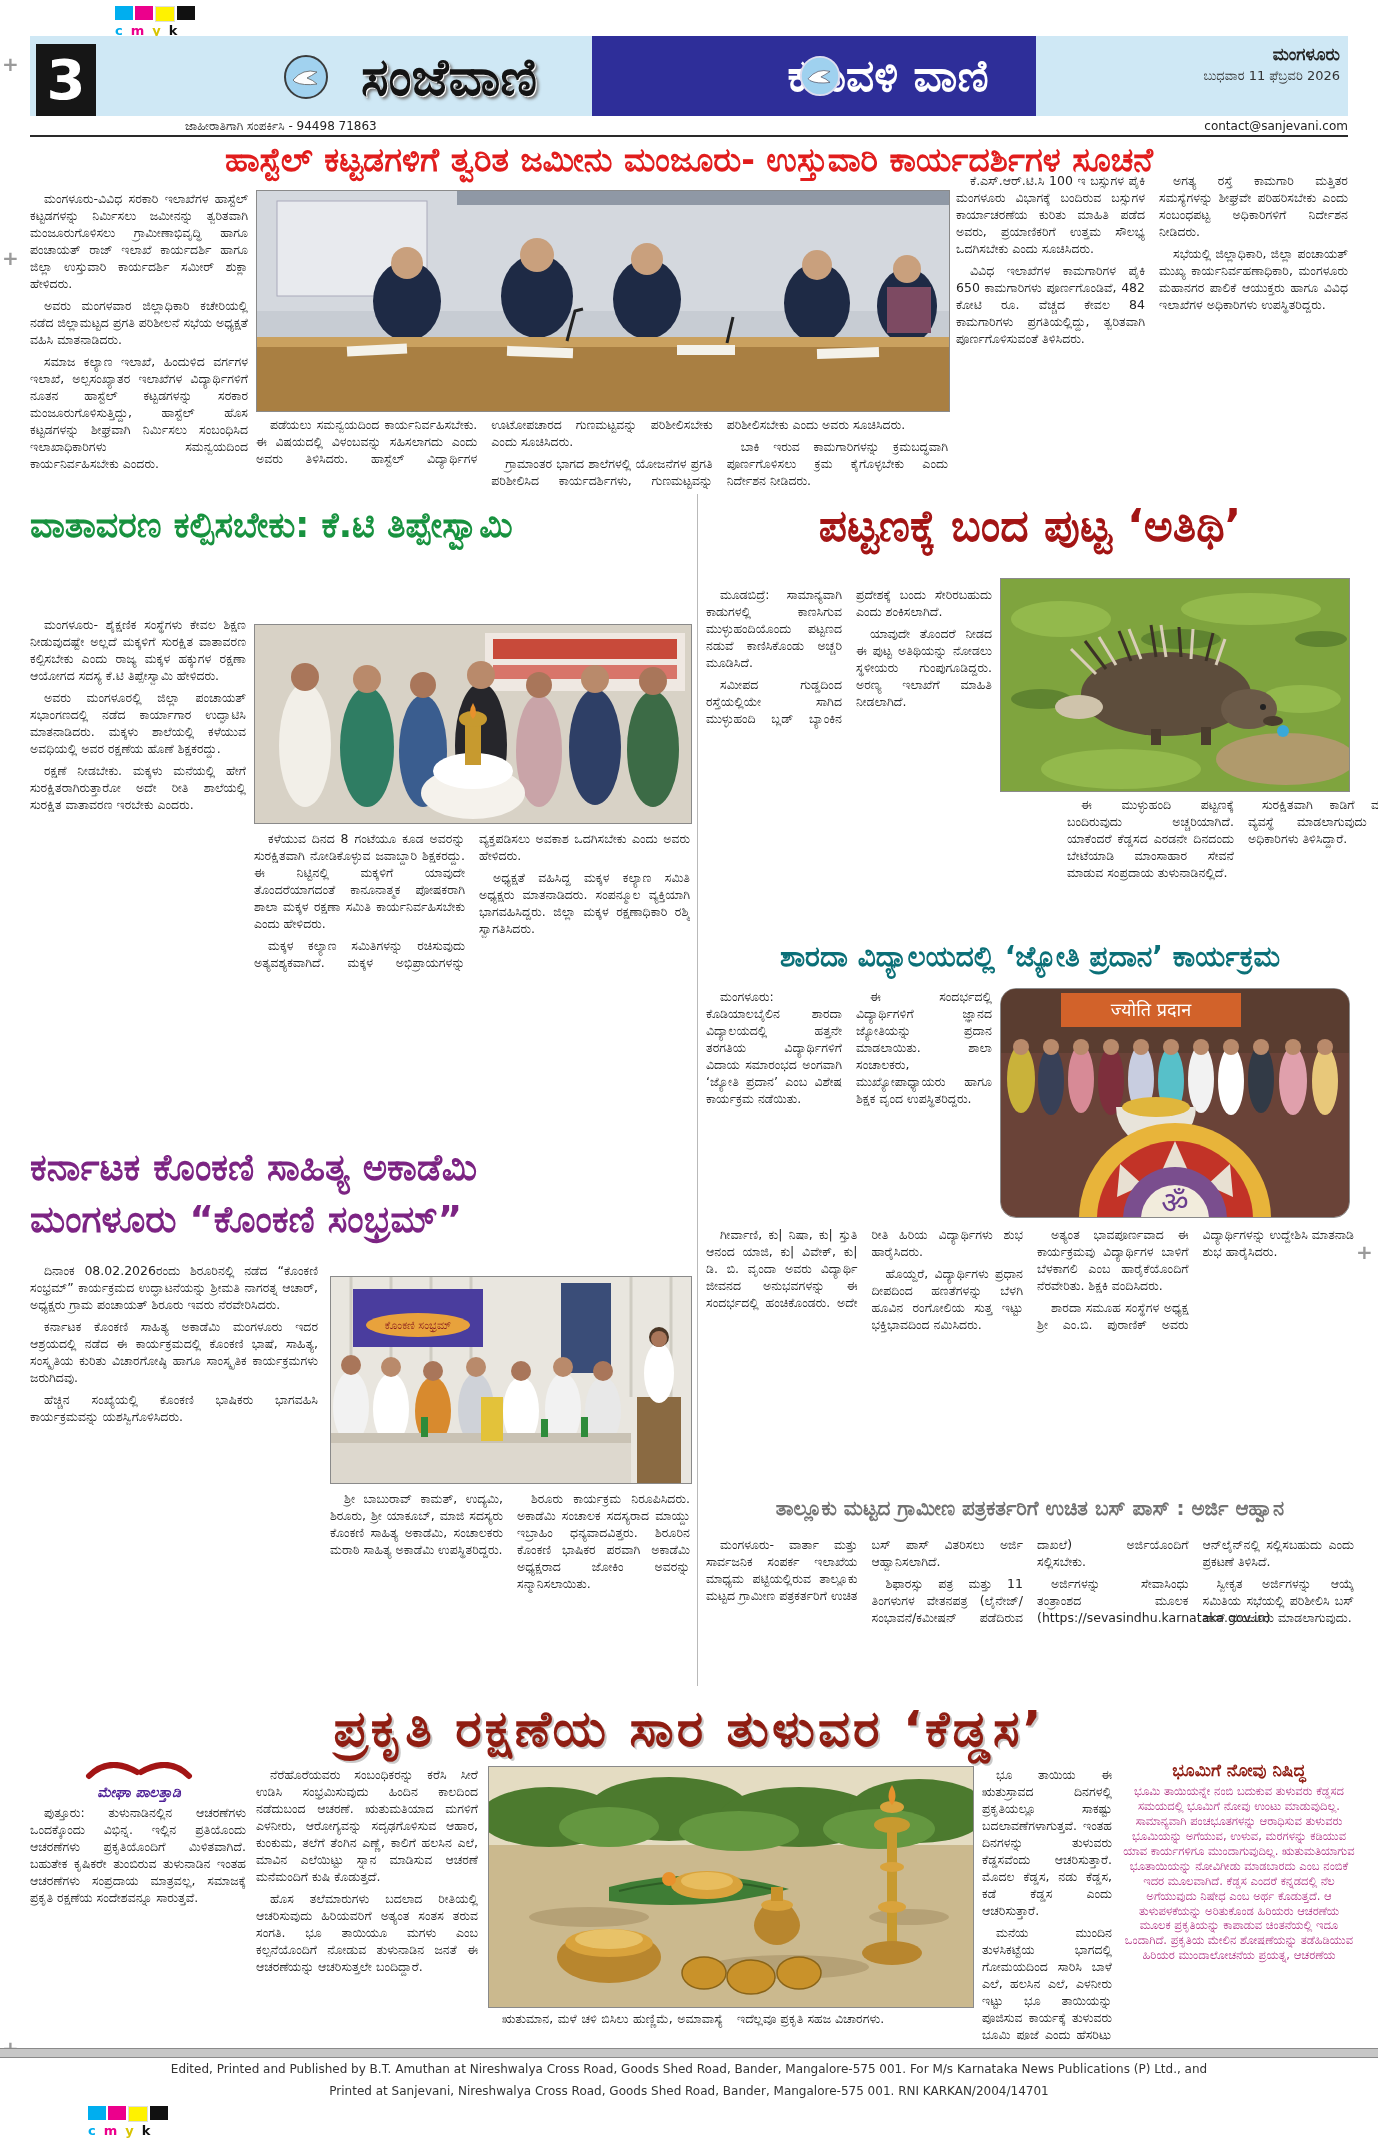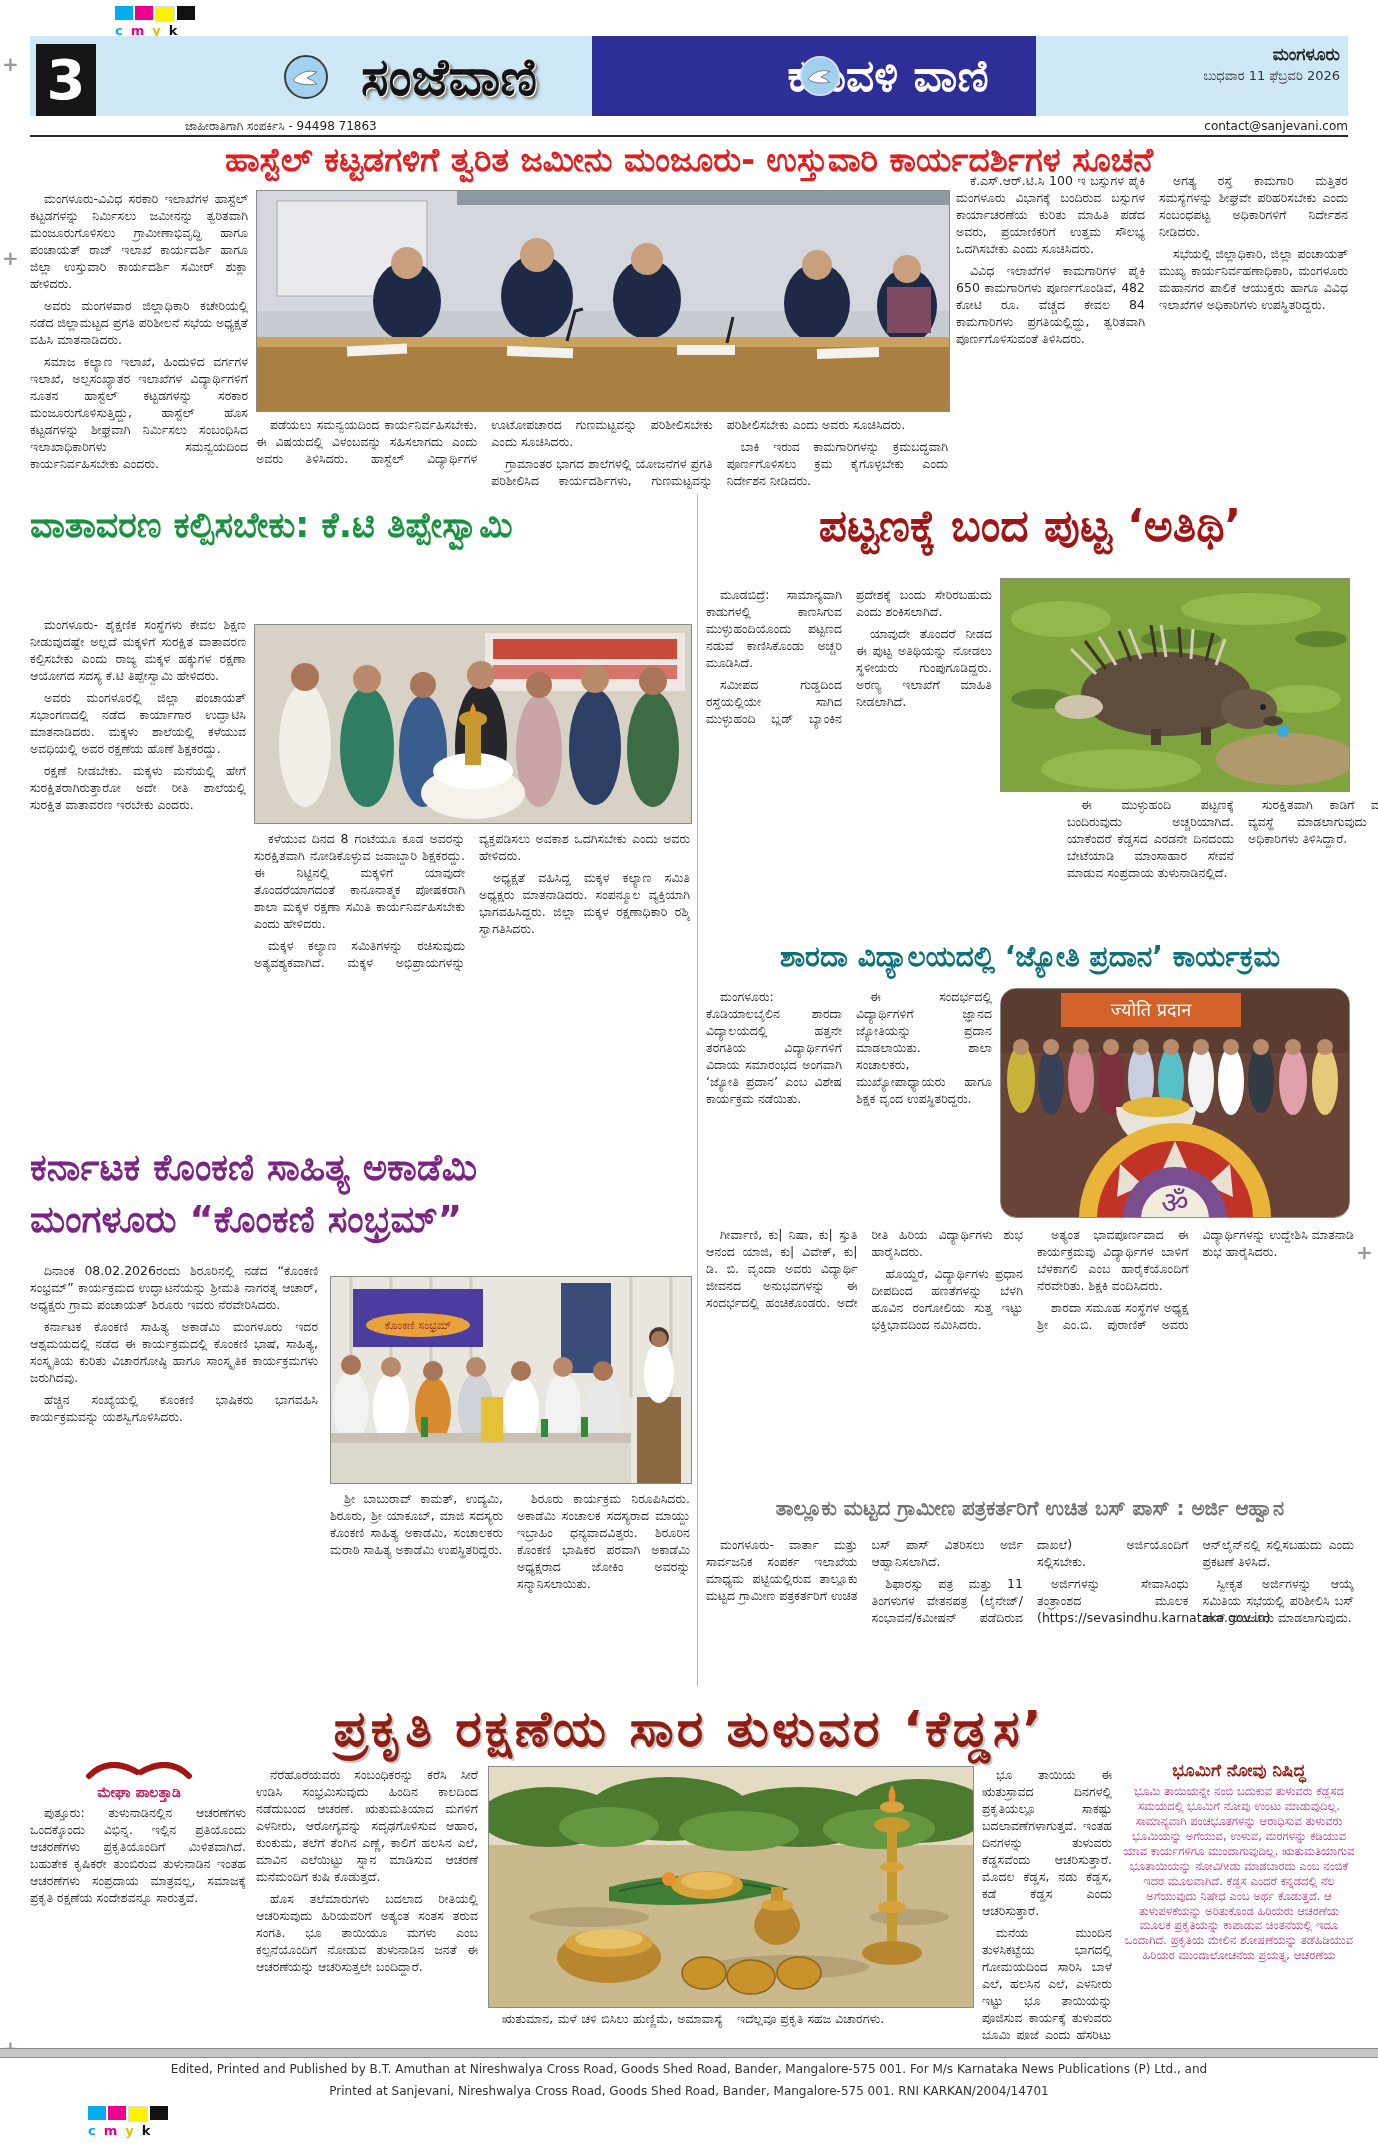--- a/index.html
+++ b/index.html
@@ -304,21 +304,21 @@
     <p>ಶಾರದಾ ಸಮೂಹ ಸಂಸ್ಥೆಗಳ ಅಧ್ಯಕ್ಷ ಶ್ರೀ ಎಂ.ಬಿ. ಪುರಾಣಿಕ್ ಅವರು ವಿದ್ಯಾರ್ಥಿಗಳನ್ನು ಉದ್ದೇಶಿಸಿ ಮಾತನಾಡಿ ಶುಭ ಹಾರೈಸಿದರು.</p>
   </div>
 
 <div class="abs hl" style="left:30px;top:1142px;width:662px;height:112px;font-size:37px;line-height:1.4;color:#7c2483;">
   <div>ಕರ್ನಾಟಕ ಕೊಂಕಣಿ ಸಾಹಿತ್ಯ ಅಕಾಡೆಮಿ</div>
   <div>ಮಂಗಳೂರು “ಕೊಂಕಣಿ ಸಂಭ್ರಮ್”</div>
 </div>
 
 <div class="abs bodytext" style="left:30px;top:1262px;width:288px;height:420px;">
     <p>ದಿನಾಂಕ 08.02.2026ರಂದು ಶಿರೂರಿನಲ್ಲಿ ನಡೆದ “ಕೊಂಕಣಿ ಸಂಭ್ರಮ್” ಕಾರ್ಯಕ್ರಮದ ಉದ್ಘಾಟನೆಯನ್ನು ಶ್ರೀಮತಿ ನಾಗರತ್ನ ಆಚಾರ್, ಅಧ್ಯಕ್ಷರು ಗ್ರಾಮ ಪಂಚಾಯತ್ ಶಿರೂರು ಇವರು ನೆರವೇರಿಸಿದರು.</p>
-    <p>ಕರ್ನಾಟಕ ಕೊಂಕಣಿ ಸಾಹಿತ್ಯ ಅಕಾಡೆಮಿ ಮಂಗಳೂರು ಇದರ ಆಶ್ಸಮಯದಲ್ಲಿ ನಡೆದ ಈ ಕಾರ್ಯಕ್ರಮದಲ್ಲಿ ಕೊಂಕಣಿ ಭಾಷೆ, ಸಾಹಿತ್ಯ, ಸಂಸ್ಕೃತಿಯ ಕುರಿತು ವಿಚಾರಗೋಷ್ಠಿ ಹಾಗೂ ಸಾಂಸ್ಕೃತಿಕ ಕಾರ್ಯಕ್ರಮಗಳು ಜರುಗಿದವು.</p>
+    <p>ಕರ್ನಾಟಕ ಕೊಂಕಣಿ ಸಾಹಿತ್ಯ ಅಕಾಡೆಮಿ ಮಂಗಳೂರು ಇದರ ಆಶ್ರಯದಲ್ಲಿ ನಡೆದ ಈ ಕಾರ್ಯಕ್ರಮದಲ್ಲಿ ಕೊಂಕಣಿ ಭಾಷೆ, ಸಾಹಿತ್ಯ, ಸಂಸ್ಕೃತಿಯ ಕುರಿತು ವಿಚಾರಗೋಷ್ಠಿ ಹಾಗೂ ಸಾಂಸ್ಕೃತಿಕ ಕಾರ್ಯಕ್ರಮಗಳು ಜರುಗಿದವು.</p>
     <p>ಹೆಚ್ಚಿನ ಸಂಖ್ಯೆಯಲ್ಲಿ ಕೊಂಕಣಿ ಭಾಷಿಕರು ಭಾಗವಹಿಸಿ ಕಾರ್ಯಕ್ರಮವನ್ನು ಯಶಸ್ವಿಗೊಳಿಸಿದರು.</p>
   </div>
 
 <div class="abs photo" style="left:330px;top:1276px;width:360px;height:206px;">
   <svg width="360" height="206" viewBox="0 0 360 206">
     <rect width="360" height="206" fill="#e9e6df"></rect>
     <g stroke="#cfccc2" stroke-width="3">
       <line x1="20" y1="0" x2="20" y2="120"></line>
         <line x1="60" y1="0" x2="60" y2="120"></line>
       <line x1="100" y1="0" x2="100" y2="120"></line>
@@ -377,21 +377,21 @@
     <p>ಸ್ವೀಕೃತ ಅರ್ಜಿಗಳನ್ನು ಆಯ್ಕೆ ಸಮಿತಿಯ ಸಭೆಯಲ್ಲಿ ಪರಿಶೀಲಿಸಿ ಬಸ್ ಪಾಸ್ ಮಂಜೂರು ಮಾಡಲಾಗುವುದು.</p>
   </div>
 
 <div class="abs hl" style="left:30px;top:1700px;width:1318px;height:66px;text-align:center;font-size:50px;letter-spacing:3px;color:#8f1d12;text-shadow:2px 2px 0 #c9c9c9;">ಪ್ರಕೃತಿ ರಕ್ಷಣೆಯ ಸಾರ ತುಳುವರ ‘ಕೆಡ್ಡಸ’</div>
 
 <div class="abs" style="left:30px;top:1762px;width:218px;text-align:center;">
   <svg width="120" height="18" viewBox="0 0 120 18">
     <path d="M10 14 Q30 -6 58 10" fill="none" stroke="#a31515" stroke-width="6" stroke-linecap="round"></path>
     <path d="M110 14 Q90 -6 62 10" fill="none" stroke="#a31515" stroke-width="6" stroke-linecap="round"></path>
   </svg>
-  <div style="font-size:14px;font-weight:bold;color:#be185d;">ಮೇಘಾ ಪಾಲತ್ತಾಡಿ</div>
+  <div style="font-size:14px;font-weight:bold;color:#4c1d95;font-style:italic;">ಮೇಘಾ ಪಾಲತ್ತಾಡಿ</div>
 </div>
 
 <div class="abs bodytext" style="left:30px;top:1804px;width:216px;height:236px;">
     <p>ಪುತ್ತೂರು: ತುಳುನಾಡಿನಲ್ಲಿನ ಆಚರಣೆಗಳು ಒಂದಕ್ಕೊಂದು ವಿಭಿನ್ನ. ಇಲ್ಲಿನ ಪ್ರತಿಯೊಂದು ಆಚರಣೆಗಳು ಪ್ರಕೃತಿಯೊಂದಿಗೆ ಮಿಳಿತವಾಗಿದೆ. ಬಹುತೇಕ ಕೃಷಿಕರೇ ತುಂಬಿರುವ ತುಳುನಾಡಿನ ಇಂತಹ ಆಚರಣೆಗಳು ಸಂಪ್ರದಾಯ ಮಾತ್ರವಲ್ಲ, ಸಮಾಜಕ್ಕೆ ಪ್ರಕೃತಿ ರಕ್ಷಣೆಯ ಸಂದೇಶವನ್ನೂ ಸಾರುತ್ತವೆ.</p>
   </div>
 
 <div class="abs bodytext" style="left:256px;top:1766px;width:222px;height:274px;">
     <p>ನೆರೆಹೊರೆಯವರು ಸಂಬಂಧಿಕರನ್ನು ಕರೆಸಿ ಸೀರೆ ಉಡಿಸಿ ಸಂಭ್ರಮಿಸುವುದು ಹಿಂದಿನ ಕಾಲದಿಂದ ನಡೆದುಬಂದ ಆಚರಣೆ. ಋತುಮತಿಯಾದ ಮಗಳಿಗೆ ಎಳನೀರು, ಆರೋಗ್ಯವನ್ನು ಸದೃಢಗೊಳಿಸುವ ಆಹಾರ, ಕುಂಕುಮ, ತಲೆಗೆ ತೆಂಗಿನ ಎಣ್ಣೆ, ಕಾಲಿಗೆ ಹಲಸಿನ ಎಲೆ, ಮಾವಿನ ಎಲೆಯಿಟ್ಟು ಸ್ನಾನ ಮಾಡಿಸುವ ಆಚರಣೆ ಮನೆಮಂದಿಗೆ ಕುಷಿ ಕೊಡುತ್ತದೆ.</p>
     <p>ಹೊಸ ತಲೆಮಾರುಗಳು ಬದಲಾದ ರೀತಿಯಲ್ಲಿ ಆಚರಿಸುವುದು ಹಿರಿಯವರಿಗೆ ಅತ್ಯಂತ ಸಂತಸ ತರುವ ಸಂಗತಿ. ಭೂ ತಾಯಿಯೂ ಮಗಳು ಎಂಬ ಕಲ್ಪನೆಯೊಂದಿಗೆ ನೋಡುವ ತುಳುನಾಡಿನ ಜನತೆ ಈ ಆಚರಣೆಯನ್ನು ಆಚರಿಸುತ್ತಲೇ ಬಂದಿದ್ದಾರೆ.</p>
   </div>

